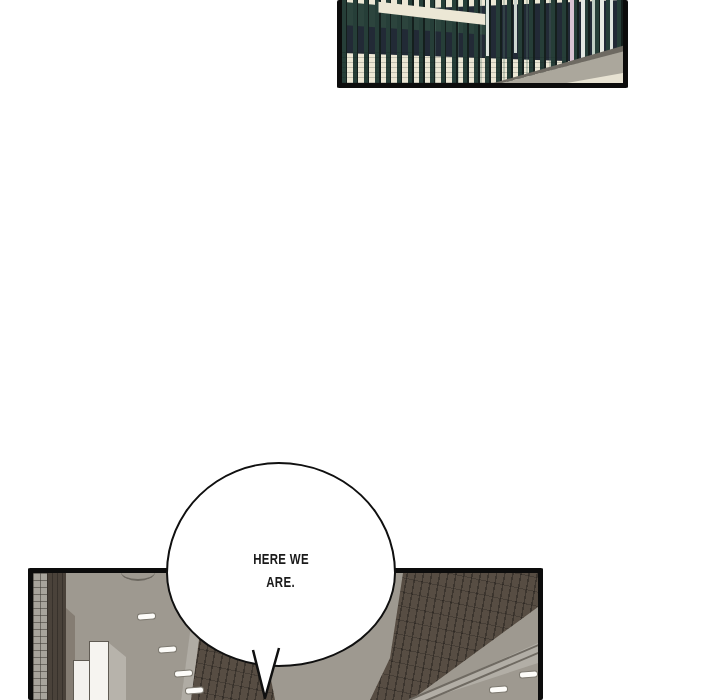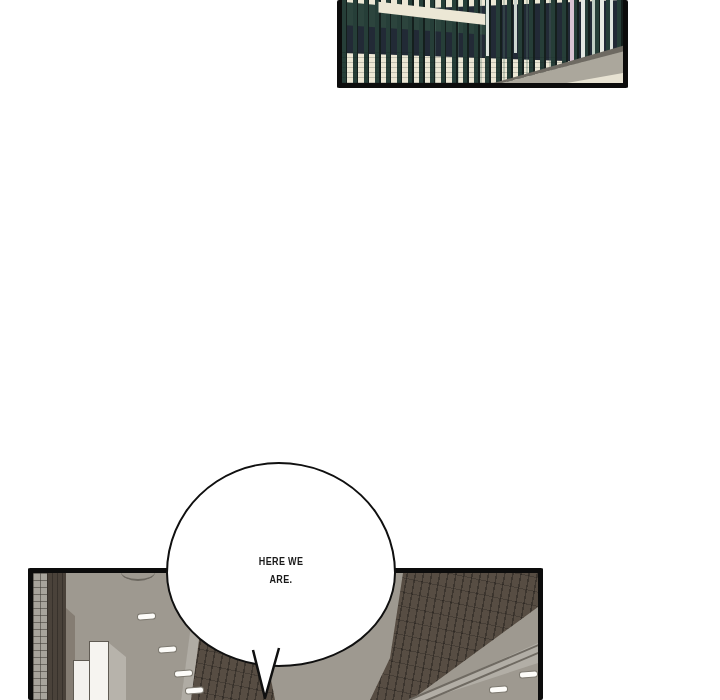--- a/index.html
+++ b/index.html
@@ -95,21 +95,21 @@
   
   .bubble{
     position:absolute;left:166px;top:462px;width:226px;height:201px;
     background:#ffffff;border:2.5px solid #101010;
     border-radius:49% 51% 51% 49%/54% 54% 46% 46%;
     z-index:5;
   }
   .bubble-text{
     position:absolute;inset:0;display:flex;flex-direction:column;
     align-items:center;justify-content:center;transform:translateY(6px);
-    color:#1a1a1a;font-size:11px;font-weight:600;letter-spacing:.4px;
+    color:#1a1a1a;font-size:14px;font-weight:600;letter-spacing:.4px;
     line-height:1.6;text-align:center;
   }
   .bubble-text .ln{transform:scaleX(.82);white-space:nowrap;}
   .tail{position:absolute;left:250px;top:646px;z-index:6;}
 </style>
 </head>
 <body>
 
 <div id="stage">
 

